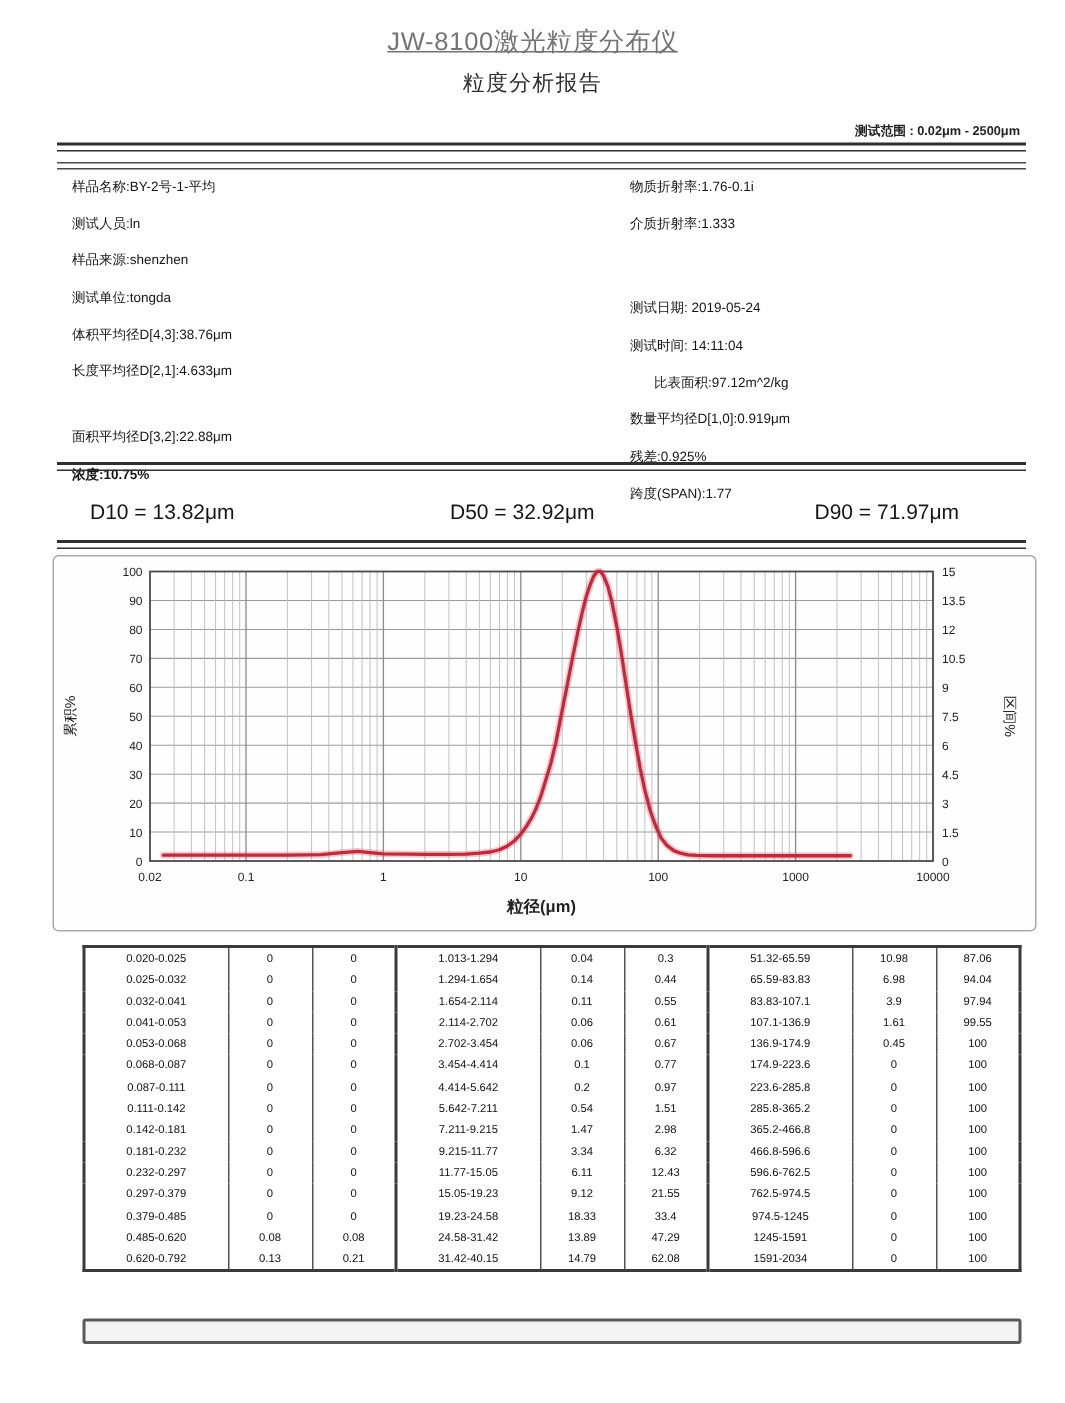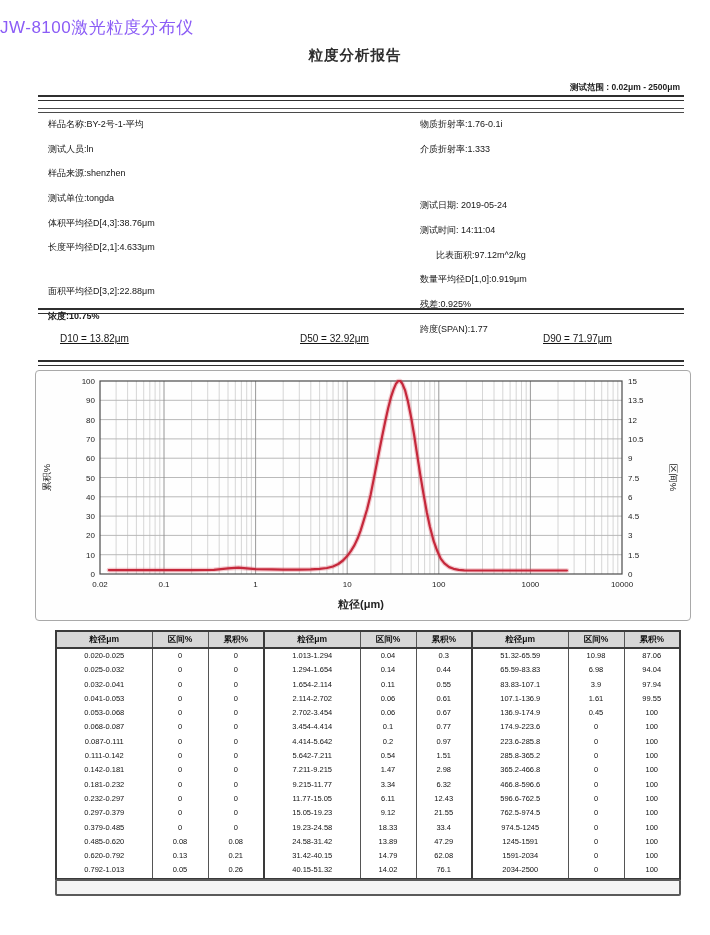--- a/index.html
+++ b/index.html
@@ -1,25 +1,25 @@
 <!DOCTYPE html>
 <html><head>
 <meta charset="utf-8">
 <style>
   html,body{margin:0;padding:0;background:#fff;}
   body{width:710px;height:935px;position:relative;font-family:"Liberation Sans","DejaVu Sans",sans-serif;color:#1c1c1c;overflow:hidden;}
   .abs{position:absolute;}
-  .title{width:710px;text-align:left;font-size:17px;color:#8b5cf6;letter-spacing:.5px;}
-  .subtitle{width:710px;text-align:center;font-size:14.5px;color:#2e2e2e;letter-spacing:1px;font-weight:bold;}
+  .title{width:710px;text-align:center;font-size:17px;color:#737373;letter-spacing:.5px;text-decoration:underline;}
+  .subtitle{width:710px;text-align:center;font-size:14.5px;color:#2e2e2e;letter-spacing:1px;}
   .range{right:30px;font-size:8.5px;font-weight:bold;color:#222;}
   .rule{left:38px;width:646px;height:3px;border-top:2px solid #2f2f2f;border-bottom:1px solid #2f2f2f;}
   .rule.thin{border-top:1px solid #4a4a4a;border-bottom:1px solid #4a4a4a;}
   .info-item{font-size:9px;color:#151515;white-space:nowrap;}
   .info-item.bold{font-weight:bold;}
-  .pct{font-size:10px;color:#151515;text-decoration:underline;}
+  .pct{font-size:14px;color:#151515;}
   .chart-box{left:35px;top:370px;width:654px;height:249px;border:1px solid #a9a9a9;border-radius:4px;background:#fefefe;}
   .tbl-wrap{left:55px;top:630px;width:626px;}
   table.dist{border-collapse:collapse;width:626px;table-layout:fixed;border:2px solid #3a3a3a;background:#fff;}
   table.dist th{background:#d7d7d7;font-size:8.5px;font-weight:bold;color:#111;height:15px;padding:0;border-bottom:2px solid #3a3a3a;}
   table.dist td{font-size:7.5px;color:#111;text-align:center;padding:0;height:14.3px;line-height:14.3px;white-space:nowrap;overflow:hidden;}
   table.dist .csep{border-left:1px solid #555;}
   table.dist .gsep{border-left:2px solid #3a3a3a;}
   .footer-bar{left:55px;top:879px;width:622px;height:13px;border:2px solid #5a5a5a;border-radius:2px;background:#f4f4f4;}
 </style>
 </head>
@@ -167,31 +167,20 @@
         <col style="width:56px">
         <col style="width:96px">
         <col style="width:56px">
         <col style="width:56px">
         <col style="width:96px">
         <col style="width:56px">
         <col style="width:56px">
       </colgroup>
       <tbody>
         <tr>
-          <th class="">粒径μm</th>
-          <th class="csep">区间%</th>
-          <th class="csep">累积%</th>
-          <th class=" gsep">粒径μm</th>
-          <th class="csep">区间%</th>
-          <th class="csep">累积%</th>
-          <th class=" gsep">粒径μm</th>
-          <th class="csep">区间%</th>
-          <th class="csep">累积%</th>
-        </tr>
-        <tr>
           <td class="">0.020-0.025</td>
           <td class="csep">0</td>
           <td class="csep">0</td>
           <td class=" gsep">1.013-1.294</td>
           <td class="csep">0.04</td>
           <td class="csep">0.3</td>
           <td class=" gsep">51.32-65.59</td>
           <td class="csep">10.98</td>
           <td class="csep">87.06</td>
         </tr>
@@ -342,28 +331,17 @@
           <td class="">0.620-0.792</td>
           <td class="csep">0.13</td>
           <td class="csep">0.21</td>
           <td class=" gsep">31.42-40.15</td>
           <td class="csep">14.79</td>
           <td class="csep">62.08</td>
           <td class=" gsep">1591-2034</td>
           <td class="csep">0</td>
           <td class="csep">100</td>
         </tr>
-        <tr>
-          <td class="">0.792-1.013</td>
-          <td class="csep">0.05</td>
-          <td class="csep">0.26</td>
-          <td class=" gsep">40.15-51.32</td>
-          <td class="csep">14.02</td>
-          <td class="csep">76.1</td>
-          <td class=" gsep">2034-2500</td>
-          <td class="csep">0</td>
-          <td class="csep">100</td>
-        </tr>
       </tbody>
     </table>
 </div>
 
 <div class="abs footer-bar"></div>
 
 </body></html>

